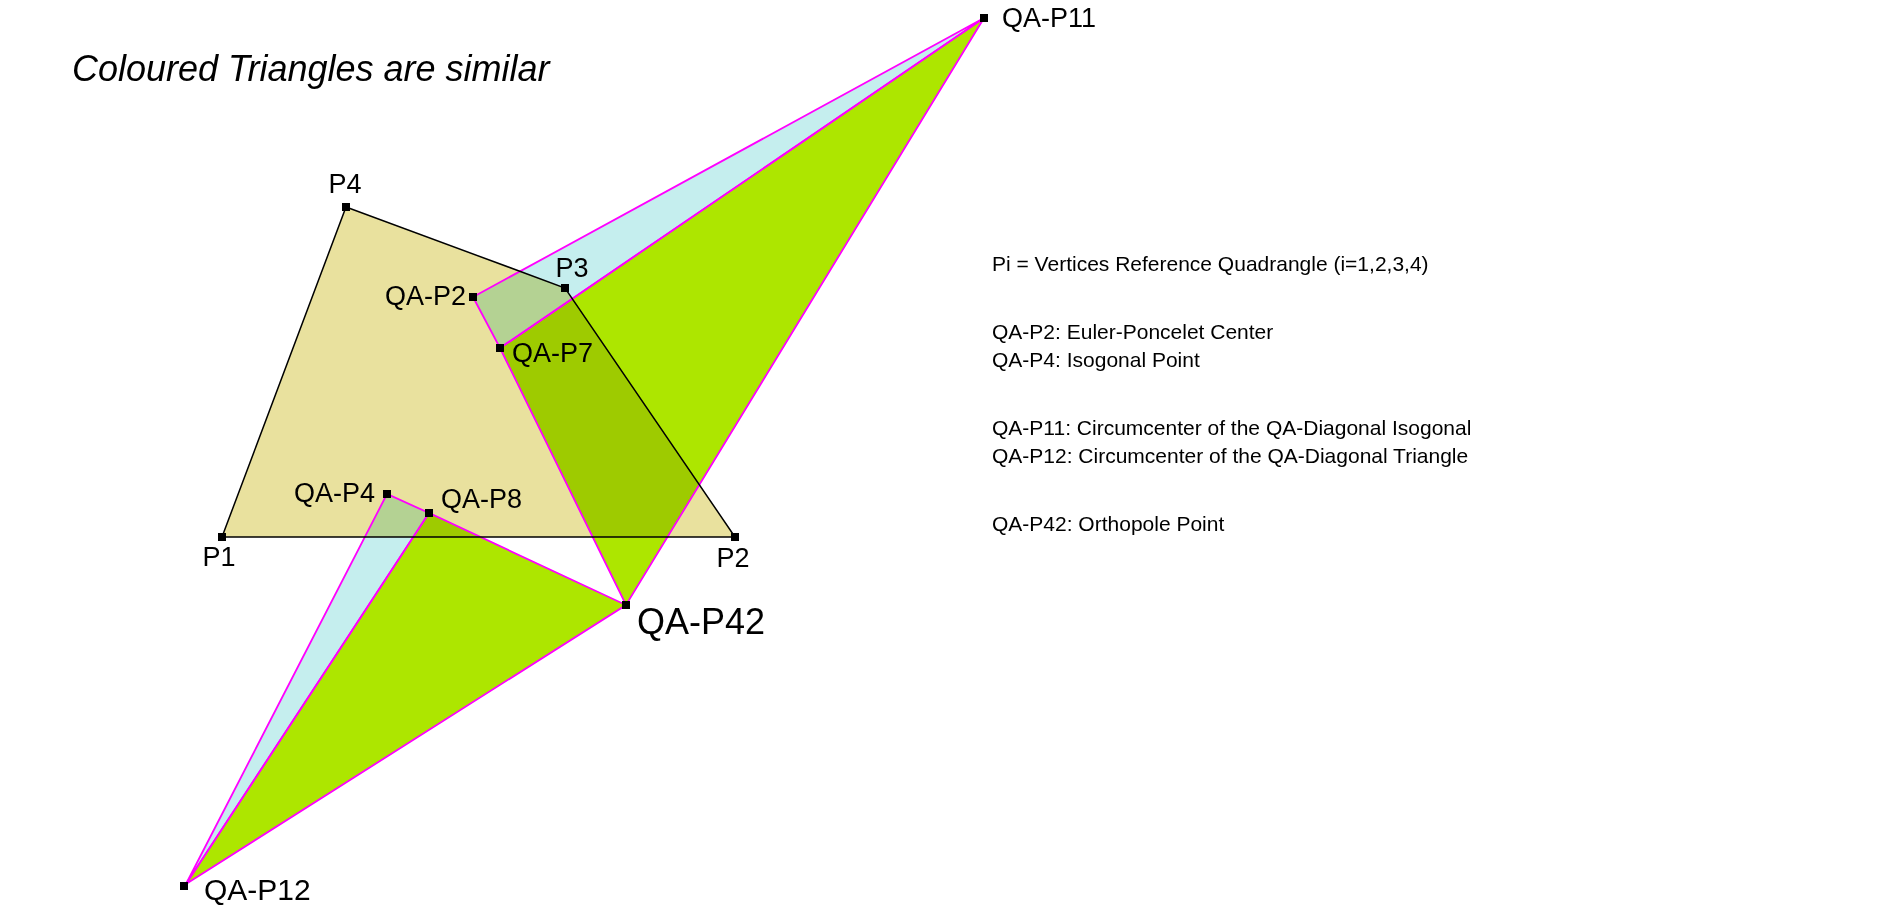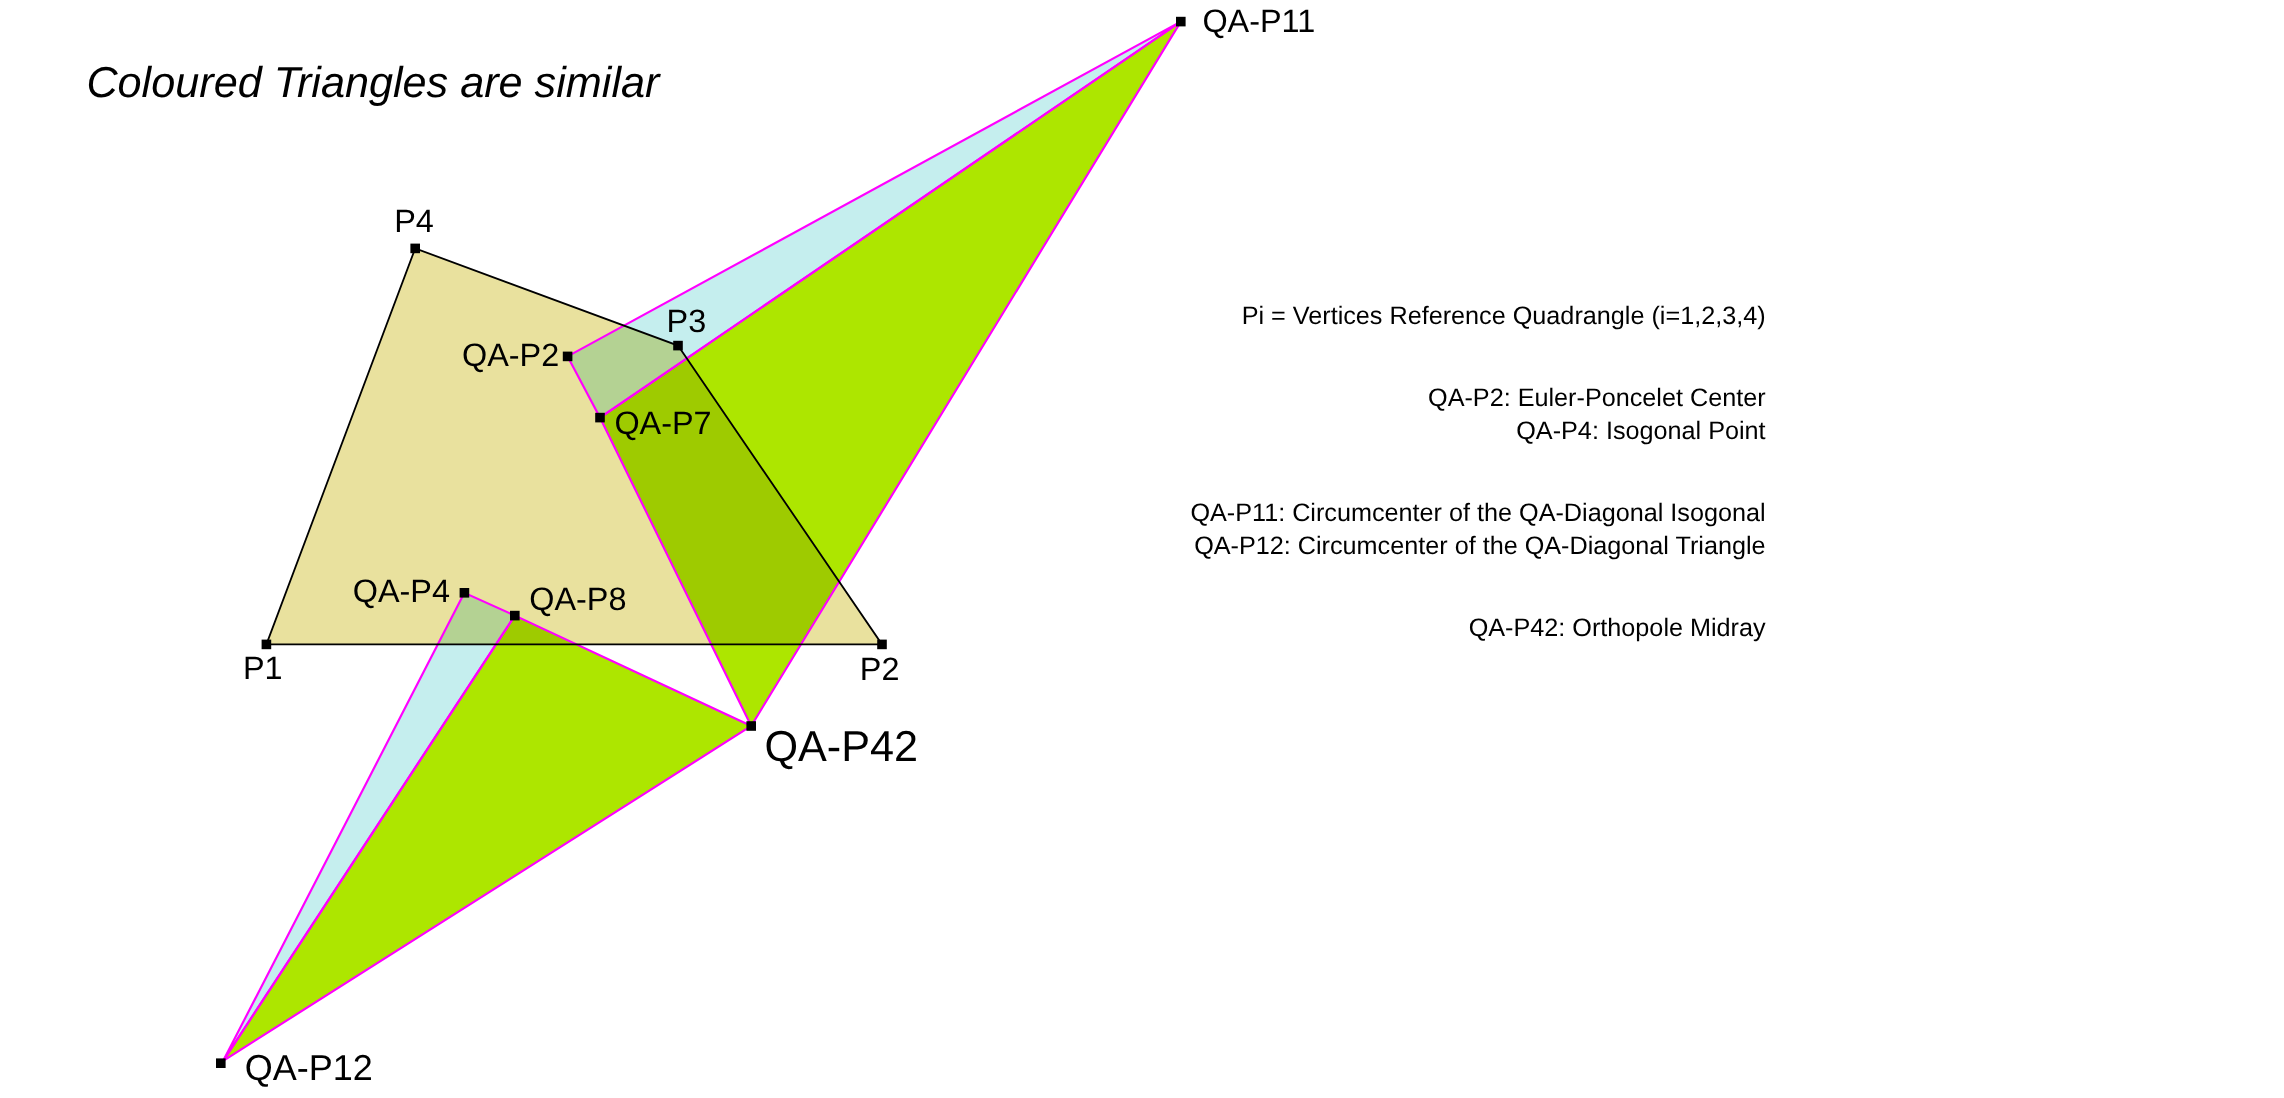--- a/index.html
+++ b/index.html
@@ -7,21 +7,21 @@
          font-family:"Liberation Sans",sans-serif;}
   #geo{position:absolute;left:0;top:0;}
   .pt-label{font-family:"Liberation Sans",sans-serif;font-size:27px;fill:#000000;}
   .pt-label-big{font-family:"Liberation Sans",sans-serif;font-size:36px;fill:#000000;}
   .pt-label-med{font-family:"Liberation Sans",sans-serif;font-size:30px;fill:#000000;}
   .tri-fill{mix-blend-mode:multiply;}
   #title{position:absolute;left:72px;top:48px;font-size:36px;font-style:italic;color:#000;
          white-space:nowrap;}
   #legend{position:absolute;left:992px;top:250px;font-size:21px;line-height:28px;color:#000;}
   .legend-group{margin:0 0 40px 0;}
-  .legend-line{white-space:nowrap;text-align:right;}
+  .legend-line{white-space:nowrap;}
 </style>
 </head>
 <body>
 
 <div id="stage">
 
   <svg id="geo" width="1903" height="915" viewBox="0 0 1903 915">
 
     <polygon points="222,537 735,537 565,288 346,207" fill="#e9e19e"></polygon>
 
@@ -70,17 +70,17 @@
     </div>
     <div class="legend-group">
       <div class="legend-line">QA-P2: Euler-Poncelet Center</div>
       <div class="legend-line">QA-P4: Isogonal Point</div>
     </div>
     <div class="legend-group">
       <div class="legend-line">QA-P11: Circumcenter of the QA-Diagonal Isogonal</div>
       <div class="legend-line">QA-P12: Circumcenter of the QA-Diagonal Triangle</div>
     </div>
     <div class="legend-group">
-      <div class="legend-line">QA-P42: Orthopole Midray</div>
+      <div class="legend-line">QA-P42: Orthopole Point</div>
     </div>
   </div>
 
 </div>
 
 </body></html>

